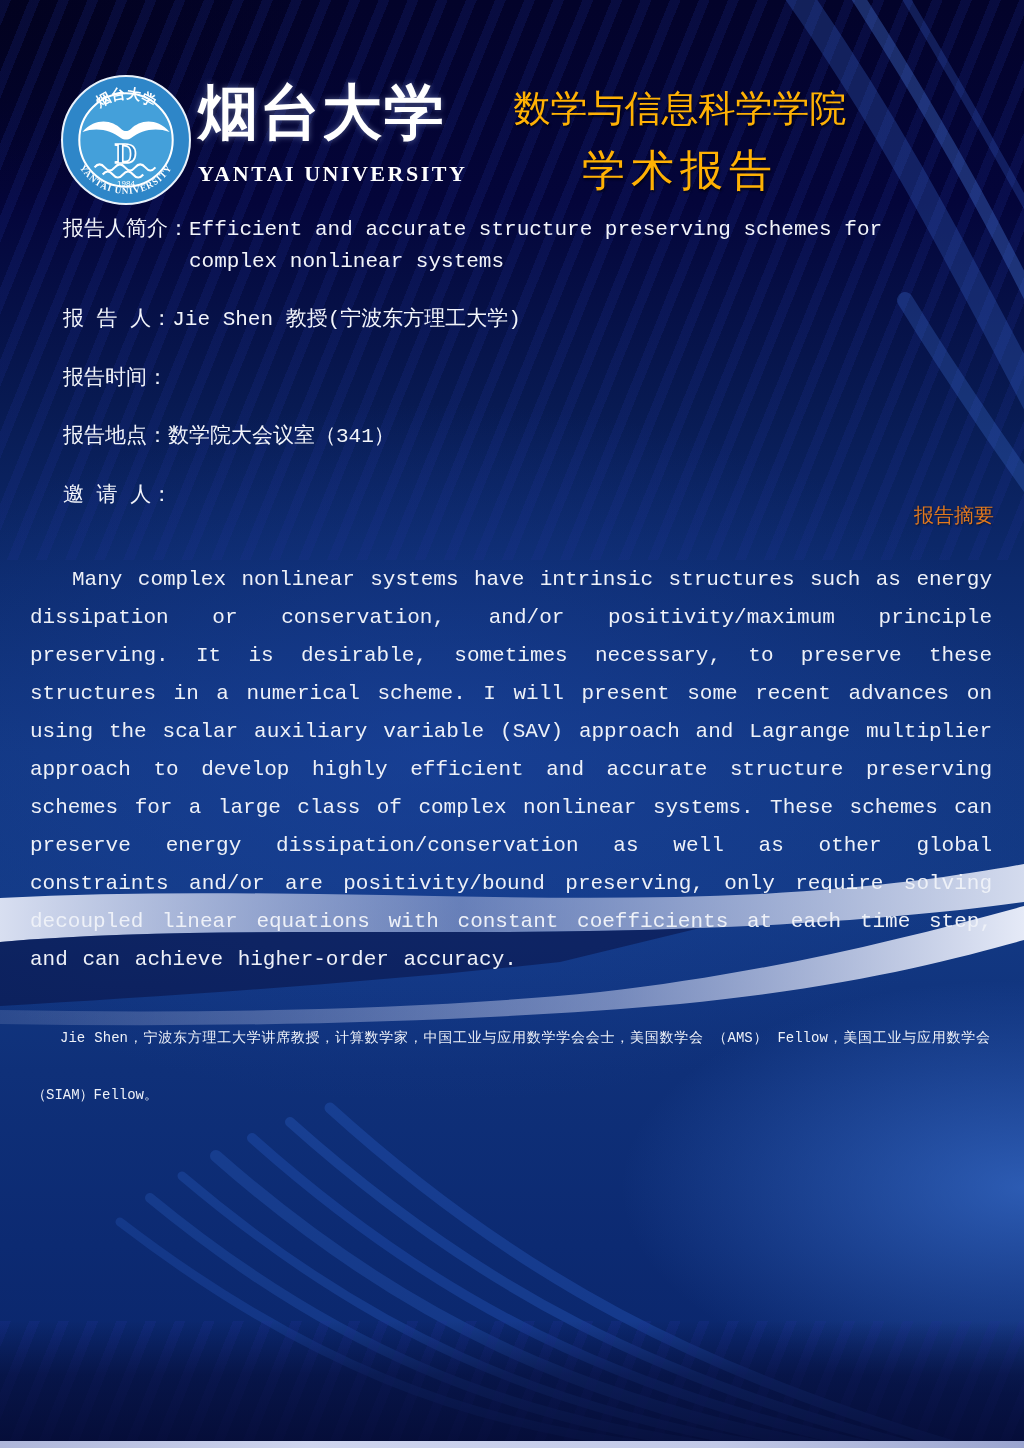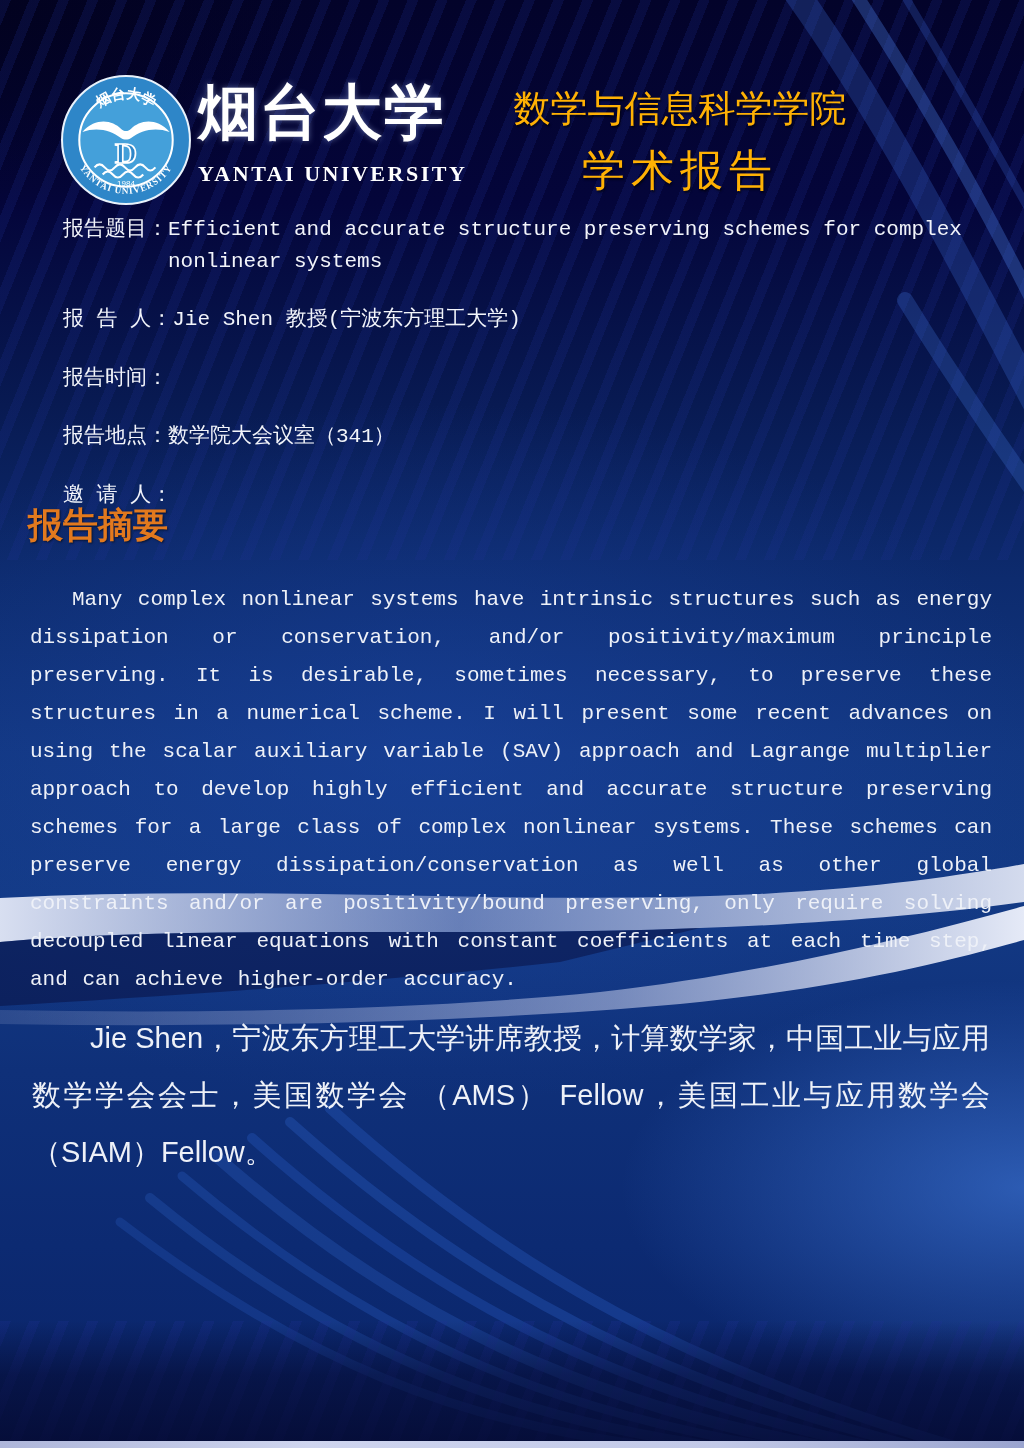--- a/index.html
+++ b/index.html
@@ -52,35 +52,36 @@
 
   
   .info{position:absolute;left:63px;top:214px;width:906px;color:#f2f4fa;
         font-family:"Liberation Mono","DejaVu Sans Mono",monospace;font-size:21px;}
   .info-row{display:flex;margin-bottom:27px;line-height:1.5;}
   .info-label{flex:0 0 auto;white-space:nowrap;}
   .info-value{flex:1 1 auto;}
 
   
   .section-heading{
-    font-size:35px;font-weight:bold;color:#e2791e;
+    font-size:20px;font-weight:normal;color:#e2791e;
     font-family:"Liberation Sans","DejaVu Sans",sans-serif;
     text-shadow:1px 1px 2px rgba(0,0,0,.55);
+    text-align:right;
   }
   .abstract-sec{position:absolute;left:28px;top:502px;width:966px;}
   .abstract-text{
     margin:32px 2px 0 2px;color:#eef1f8;text-align:justify;text-indent:2em;
     font-family:"Liberation Mono","DejaVu Sans Mono",monospace;
     font-size:21px;line-height:38px;word-spacing:2px;
   }
   .bio-sec{position:absolute;left:30px;top:984px;width:962px;}
   .bio-text{
     margin:26px 2px 0 2px;color:#eef1f8;text-align:justify;text-indent:2em;
-    font-family:Liberation Sans, sans-serif;
-    font-size:29px;line-height:57px;
+    font-family:Liberation Mono, monospace;
+    font-size:14px;line-height:57px;
   }
 </style>
 </head>
 <body>
 
 <div class="poster">
 
   <div class="hatch-top"></div>
 
   <svg class="bg" width="1024" height="1448" viewBox="0 0 1024 1448">
@@ -149,21 +150,21 @@
     <div class="latin-name">YANTAI UNIVERSITY</div>
   </div>
 
   <div class="titles">
     <div class="dept-title">数学与信息科学学院</div>
     <div class="event-title">学术报告</div>
   </div>
 
   <div class="info">
     <div class="info-row">
-      <span class="info-label">报告题目：</span>
+      <span class="info-label">报告人简介：</span>
       <span class="info-value">Efficient and accurate structure preserving schemes for complex nonlinear systems</span>
     </div>
     <div class="info-row">
       <span class="info-label">报 告 人：</span>
       <span class="info-value">Jie Shen 教授(宁波东方理工大学)</span>
     </div>
     <div class="info-row">
       <span class="info-label">报告时间：</span>
     </div>
     <div class="info-row">

